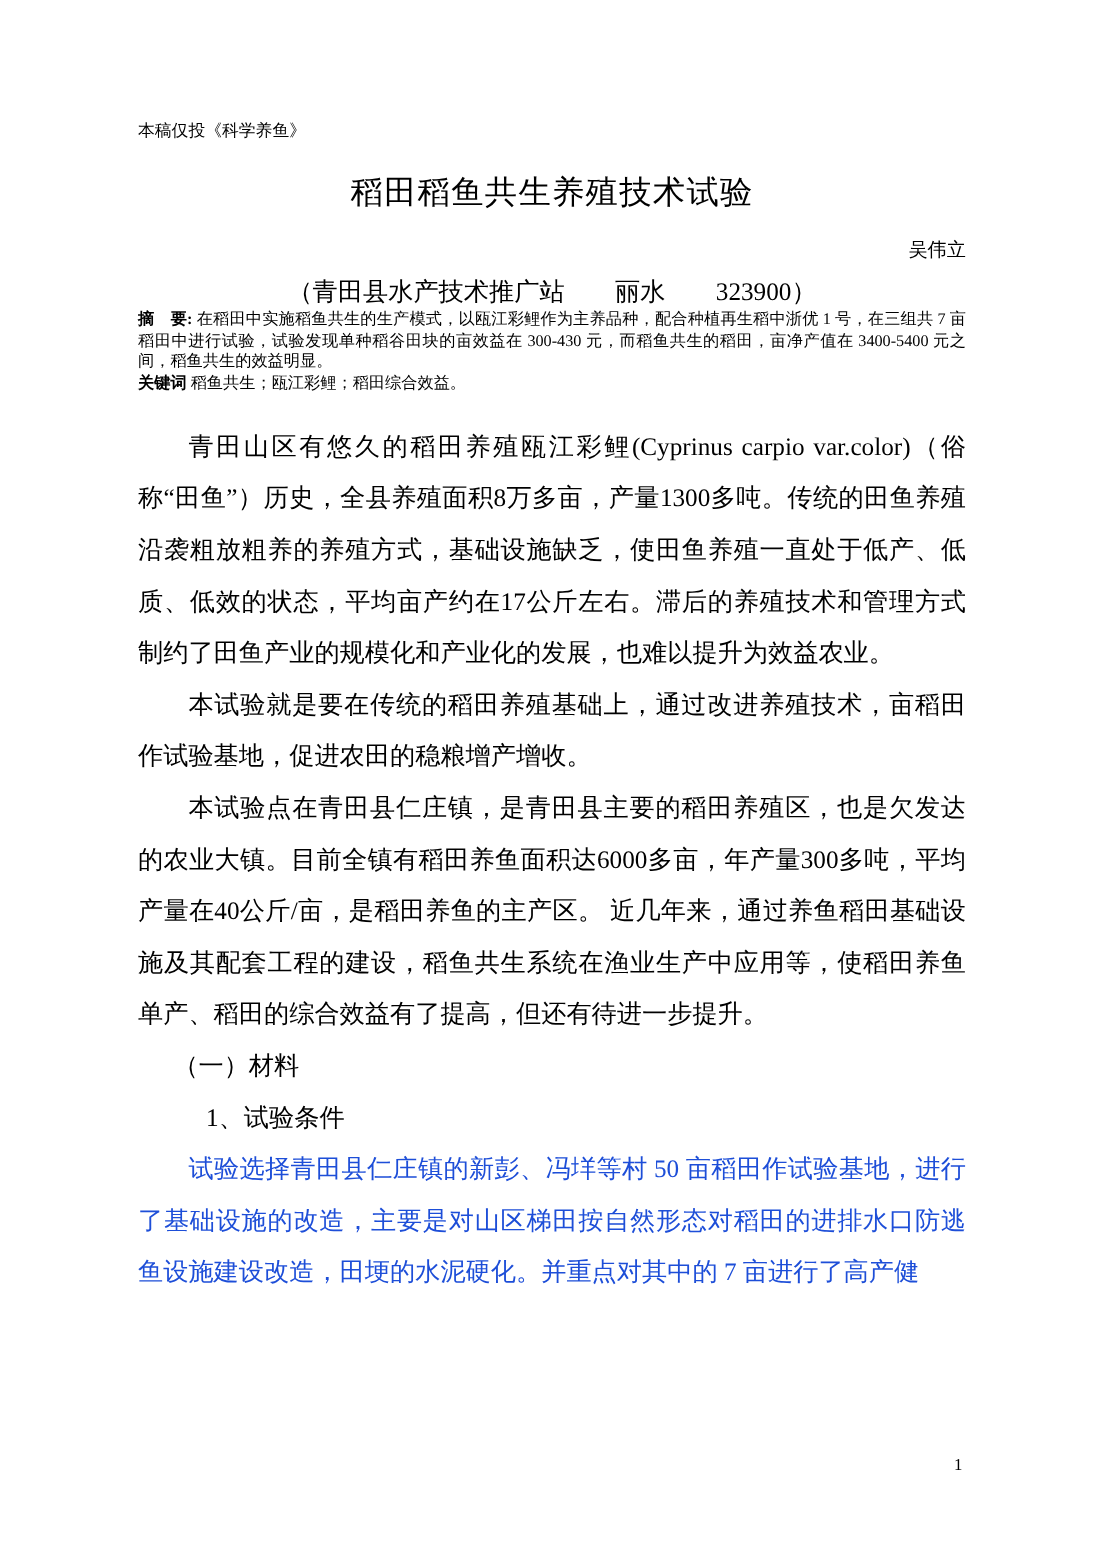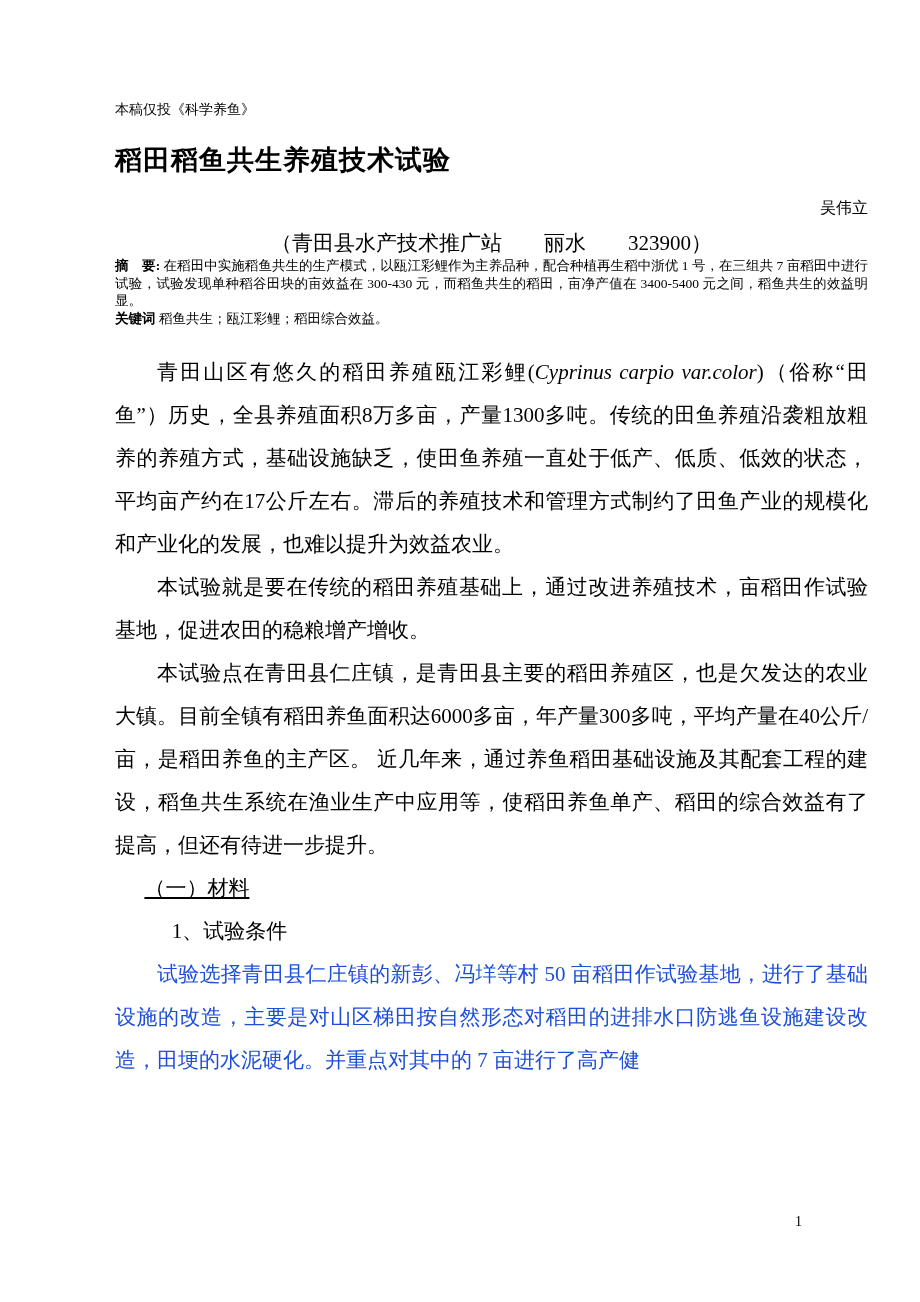--- a/index.html
+++ b/index.html
@@ -6,34 +6,35 @@
     margin: 0;
     padding: 0;
     background: #ffffff;
   }
   .page {
     position: relative;
     width: 920px;
     height: 1302px;
     background: #ffffff;
     box-sizing: border-box;
-    padding: 100px 52px 0 115px;
+    padding: 100px 115px 0 115px;
     font-family: "Liberation Serif", "DejaVu Serif", serif;
     color: #000000;
     overflow: hidden;
   }
   .header-note {
     font-size: 14px;
     line-height: 20px;
     text-align: left;
   }
   .paper-title {
     margin: 22px 0 0 0;
     font-size: 27px;
-    font-weight: bold;
+    font-weight: normal;
+    text-align: center;
     letter-spacing: 1px;
   }
   .author {
     margin-top: 20px;
     font-size: 16px;
     text-align: right;
   }
   .affiliation {
     margin-top: 10px;
     font-size: 21px;
@@ -51,22 +52,22 @@
     margin-top: 24px;
   }
   .body-para {
     margin: 0;
     font-size: 21px;
     line-height: 43px;
     text-align: justify;
   }
   .indent-2   { text-indent: 2em; }
   .indent-27  { text-indent: 2.7em; }
-  .indent-14  { text-indent: 1.4em; text-decoration: underline; }
-  .latin-italic { font-style: italic; }
+  .indent-14  { text-indent: 1.4em; }
+  .latin-italic { }
   .red-text { color: #1d4ed8; }
   .page-number {
     position: absolute;
     right: 118px;
     bottom: 72px;
     font-size: 14px;
   }
 </style>
 </head>
 <body>

